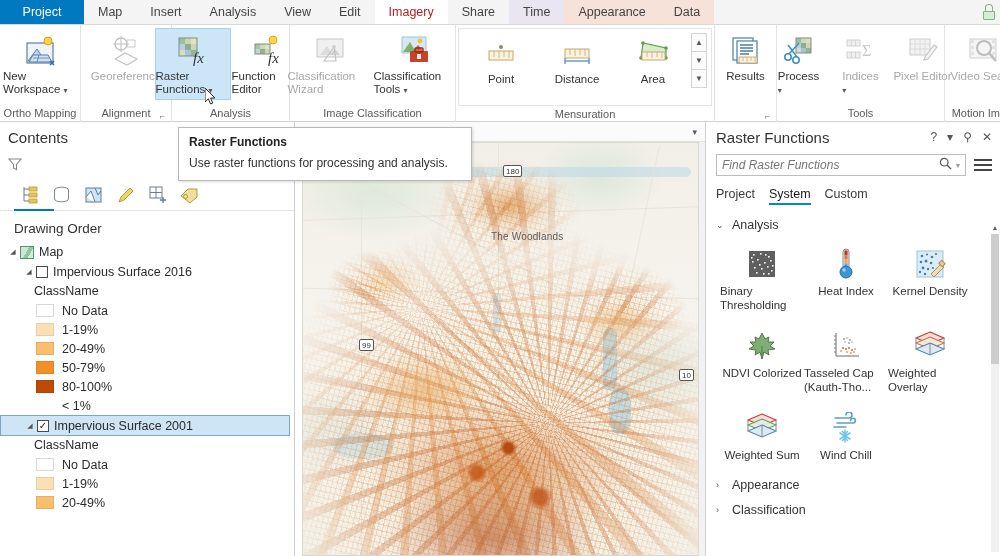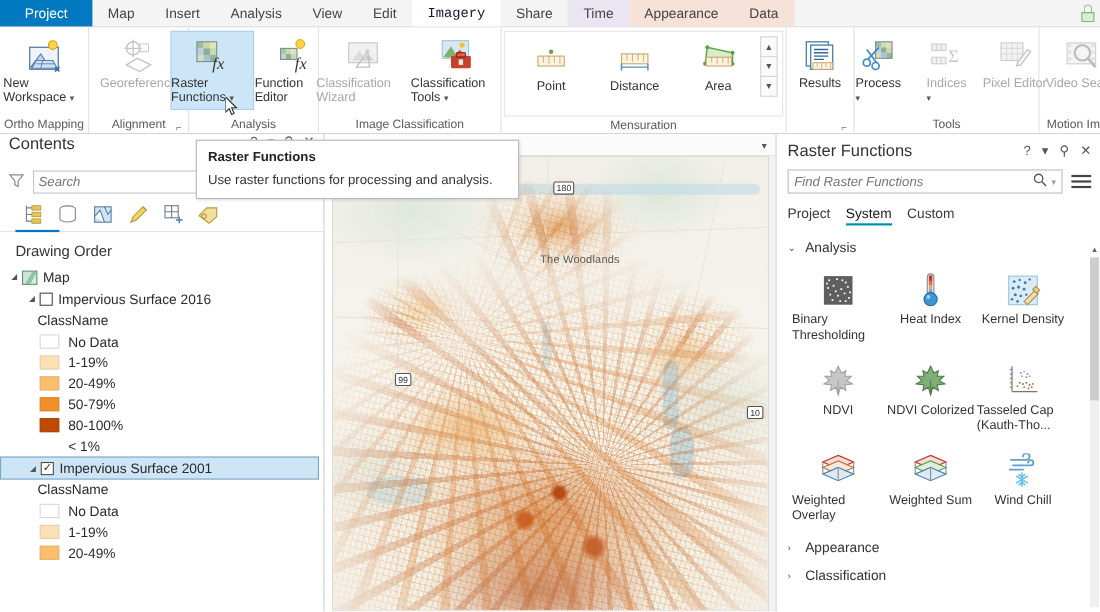--- a/index.html
+++ b/index.html
@@ -19,21 +19,21 @@
     background: #f4f4f4;
     border-bottom: 1px solid #d8d8d8;
     display: flex; align-items: stretch;
   }
   .tab {
     display: flex; align-items: center; justify-content: center;
     padding: 0 14px; font-size: 12.5px; color: #444;
     cursor: default; white-space: nowrap;
   }
   .tab.project { background: #0079c1; color: #fff; font-weight: normal; min-width: 84px;}
-  .tab.active { background: #ffffff; color: #0f172a; font-family: Liberation Mono, monospace; }
+  .tab.active { background: #ffffff; color: #b91c1c; }
   .tab.time { background: #e9e6f2; }
   .tab.appearance, .tab.data { background: #f6e2d8; }
   .tab-filler { flex: 1 1 auto; background: transparent; }
   .tabbar-right { display:flex; align-items:center; padding-right:4px; }
 
   .lock-icon { width: 14px; height: 16px; position: relative; display:inline-block; }
   .lock-icon .shackle {
     position:absolute; top:0; left:3px; width:8px; height:7px;
     border: 1.6px solid #7fb57f; border-bottom: none;
     border-radius: 4px 4px 0 0;
@@ -91,21 +91,21 @@
     font-size:8px; display:flex; align-items:center; justify-content:center; color:#555;
     margin-bottom:-1px;
   }
 
   
   .contents {
     position: absolute; top: 122px; left: 0; width: 295px; height: 434px;
     background: #ffffff; border-right: 1px solid #cfcfcf;
   }
   .panel-title-row {
-    height: 30px; display: flex; align-items: flex-start; padding: 0 8px;
+    height: 30px; display: flex; align-items: center; padding: 0 8px;
     justify-content: space-between;
     gap: 21px;
   }
   .panel-title { font-size: 15px; color: #333; }
   .panel-actions { display:flex; align-items:center; gap:9px; color:#555; font-size:12px; }
   .searchrow { display: flex; align-items: center; padding: 0 8px 0 6px; height: 26px; gap: 6px;}
   .filter-ico { width: 18px; text-align: center; color: #7d7d7d; font-size: 13px;}
   .searchbox {
     flex: 1 1 auto; height: 21px; border: 1px solid #c4c4c4; background: #fff;
     display: flex; align-items: center; padding: 0 4px; position: relative;
@@ -601,24 +601,20 @@
         <span>⚲</span>
         <span>✕</span>
       </div>
     </div>
     <div class="searchrow">
       <span class="filter-ico">
         <svg width="14" height="14" viewBox="0 0 14 14">
             <path d="M1 2 L13 2 L8.5 7.5 L8.5 12.5 L5.5 11 L5.5 7.5 Z" fill="none" stroke="#8a8a8a" stroke-width="1.1"></path>
           </svg>
       </span>
-      <div class="searchbox">
-        <input type="text" placeholder="Search" style="">
-        <span class="caret">▾</span>
-      </div>
     </div>
     <div class="ctoolbar">
       <span class="tabline"></span>
       <span class="cti">
         <svg width="19" height="18" viewBox="0 0 19 18">
           <rect x="9" y="1" width="8" height="4" fill="#e8c558" stroke="#b99a33" stroke-width=".8"></rect>
           <rect x="9" y="7" width="8" height="4" fill="#e8c558" stroke="#b99a33" stroke-width=".8"></rect>
           <rect x="9" y="13" width="8" height="4" fill="#e8c558" stroke="#b99a33" stroke-width=".8"></rect>
           <path d="M4 1 L4 15 L9 15 M4 9 L9 9 M4 3 L9 3" fill="none" stroke="#6f7d8c" stroke-width="1"></path>
         </svg>
@@ -878,29 +874,20 @@
                 <circle cx="22" cy="6" r="1.1"></circle>
                 <circle cx="19" cy="20" r="1.1"></circle>
             </g>
             <path d="M17 26 L27 16 L30 19 L20 29 Z" fill="#f0ddb0" stroke="#b0914f" stroke-width="1"></path>
             <rect x="25.5" y="13.5" width="5" height="4" transform="rotate(45 28 15.5)" fill="#e0cfa0" stroke="#b0914f" stroke-width="1"></rect>
           </svg>
         </div>
         <div class="lbl">Kernel Density</div>
       </div>
 
-      <div class="rf-item">
-        <div class="ico">
-          <svg width="32" height="32" viewBox="0 0 32 32">
-            <path d="M16 3 L19 9 L23 7 L22 12 L28 12 L24 16 L29 19 L22 20 L23 25 L18 22 L16 29 L14 22 L9 25 L10 20 L3 19 L8 16 L4 12 L10 12 L9 7 L13 9 Z" fill="#c6c6c6" stroke="#a0a0a0" stroke-width="1"></path>
-            <line x1="16" y1="16" x2="16" y2="29" stroke="#a0a0a0" stroke-width="1"></line>
-          </svg>
-        </div>
-        <div class="lbl">NDVI</div>
-      </div>
 
       <div class="rf-item">
         <div class="ico">
           <svg width="32" height="32" viewBox="0 0 32 32">
             <path d="M16 3 L19 9 L23 7 L22 12 L28 12 L24 16 L29 19 L22 20 L23 25 L18 22 L16 29 L14 22 L9 25 L10 20 L3 19 L8 16 L4 12 L10 12 L9 7 L13 9 Z" fill="#7fae76" stroke="#507a47" stroke-width="1"></path>
             <line x1="16" y1="16" x2="16" y2="29" stroke="#507a47" stroke-width="1"></line>
           </svg>
         </div>
         <div class="lbl">NDVI Colorized</div>
       </div>

